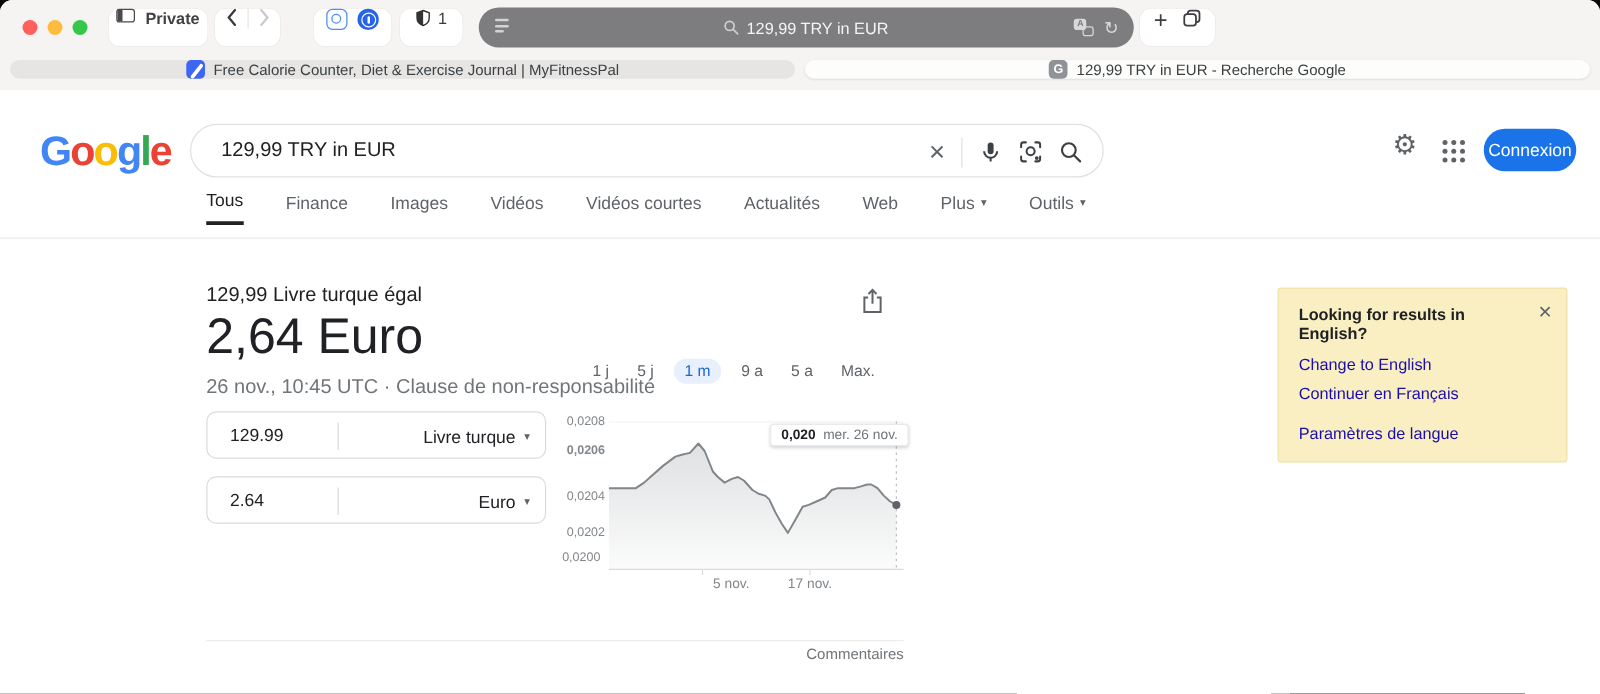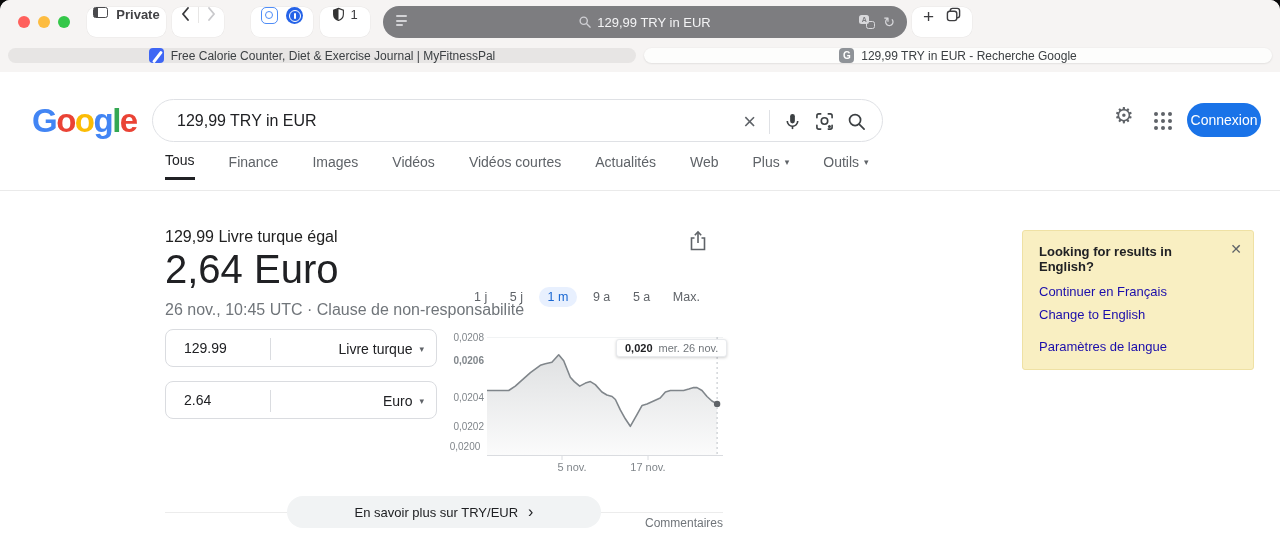--- a/index.html
+++ b/index.html
@@ -319,38 +319,34 @@
         <line x1="0" y1="0.5" x2="236" y2="0.5" stroke="#f1f3f4"></line>
         <path d="M0.0,53.5 L 11.8,53.5 L 21.7,53.5 L 28.3,49.1 L 33.3,44.6 L 43.4,35.7 L 53.3,28.3 L 58.3,26.8 L 64.9,25.3 L 71.7,17.8 L 76.7,23.8 L 83.3,40.2 L 87.3,44.6 L 92.7,49.1 L 98.4,46.1 L 103.4,44.6 L 108.3,47.6 L 114.9,55.0 L 119.9,58.0 L 125.1,59.5 L 128.4,62.5 L 133.3,72.9 L 138.3,81.8 L 143.3,89.3 L 150.1,77.4 L 155.1,68.4 L 160.0,66.9 L 166.6,64.0 L 173.2,61.0 L 178.4,55.0 L 183.4,53.5 L 190.0,53.5 L 196.6,53.5 L 201.8,52.1 L 206.7,50.6 L 210.0,50.6 L 215.0,53.5 L 220.0,59.5 L 224.9,64.0 L 230.1,66.9 L 230.1,119 L 0.0,119 Z" fill="url(#ag)"></path>
         <polyline points="0.0,53.5 11.8,53.5 21.7,53.5 28.3,49.1 33.3,44.6 43.4,35.7 53.3,28.3 58.3,26.8 64.9,25.3 71.7,17.8 76.7,23.8 83.3,40.2 87.3,44.6 92.7,49.1 98.4,46.1 103.4,44.6 108.3,47.6 114.9,55.0 119.9,58.0 125.1,59.5 128.4,62.5 133.3,72.9 138.3,81.8 143.3,89.3 150.1,77.4 155.1,68.4 160.0,66.9 166.6,64.0 173.2,61.0 178.4,55.0 183.4,53.5 190.0,53.5 196.6,53.5 201.8,52.1 206.7,50.6 210.0,50.6 215.0,53.5 220.0,59.5 224.9,64.0 230.1,66.9" fill="none" stroke="#80868b" stroke-width="1.6" stroke-linejoin="round"></polyline>
         <line x1="230.1" y1="0" x2="230.1" y2="119" stroke="#bdc1c6" stroke-dasharray="2,3"></line>
         <line x1="0" y1="118.5" x2="236" y2="118.5" stroke="#dadce0"></line>
         <line x1="75.0" y1="119" x2="75.0" y2="123" stroke="#dadce0"></line>
         <line x1="161.0" y1="119" x2="161.0" y2="123" stroke="#dadce0"></line>
         <circle cx="230.1" cy="66.9" r="3.2" fill="#5f6368"></circle>
       </svg>
     <div id="xticks">
-        <div class="xtick" style="left: 572px;">5 nov.</div>
+        <div class="xtick" style="left: 585px;">5 nov.</div>
         <div class="xtick" style="left: 647.952px;">17 nov.</div>
       </div>
 
     <div class="tooltip">
       <span class="val">0,020</span>
       <span class="date">mer. 26 nov.</span>
     </div>
 
     <div class="langbox">
       <span class="langclose">✕</span>
       <div class="title">Looking for results in English?</div>
+      <a>Change to English</a>
       <a>Continuer en Français</a>
-      <a>Change to English</a>
       <a class="last">Paramètres de langue</a>
     </div>
 
     <div class="foot-div"></div>
-    <div class="more-btn">
-      <span>En savoir plus sur TRY/EUR</span>
-      <span class="chevr">›</span>
-    </div>
     <div class="feedback">Commentaires</div>
 
   </div>
 </div>
 
 </body></html>

